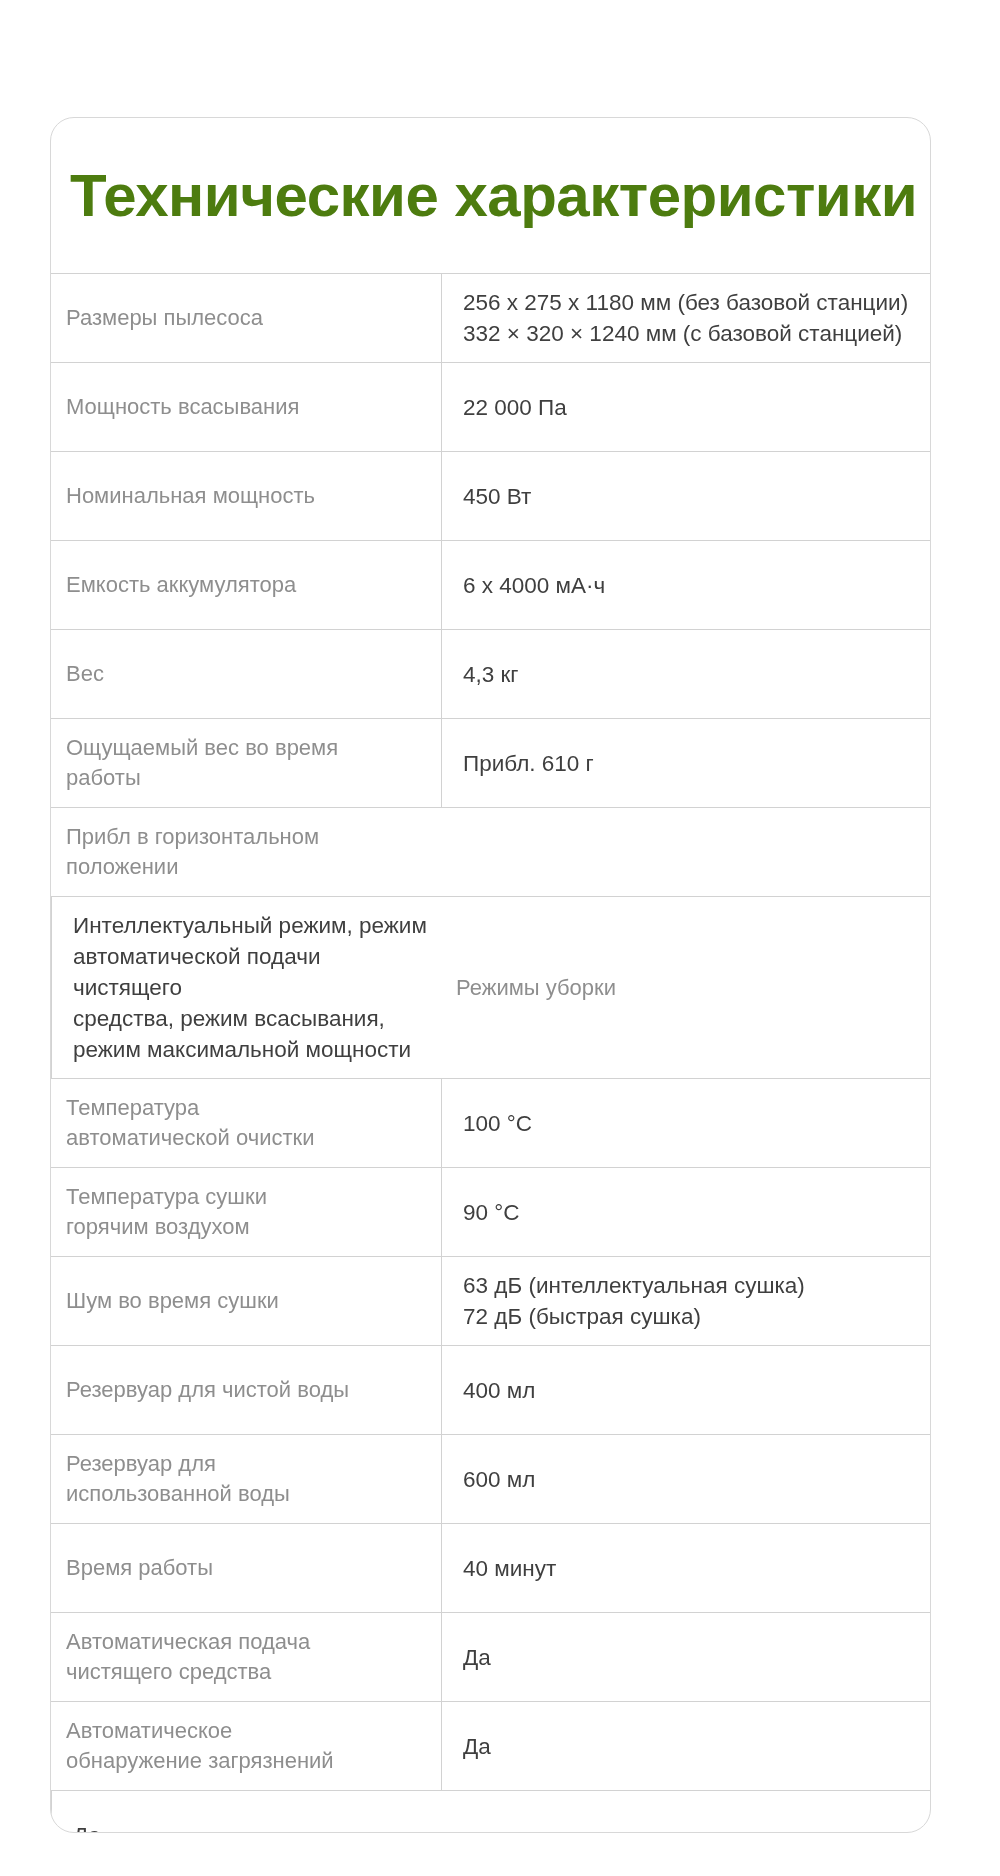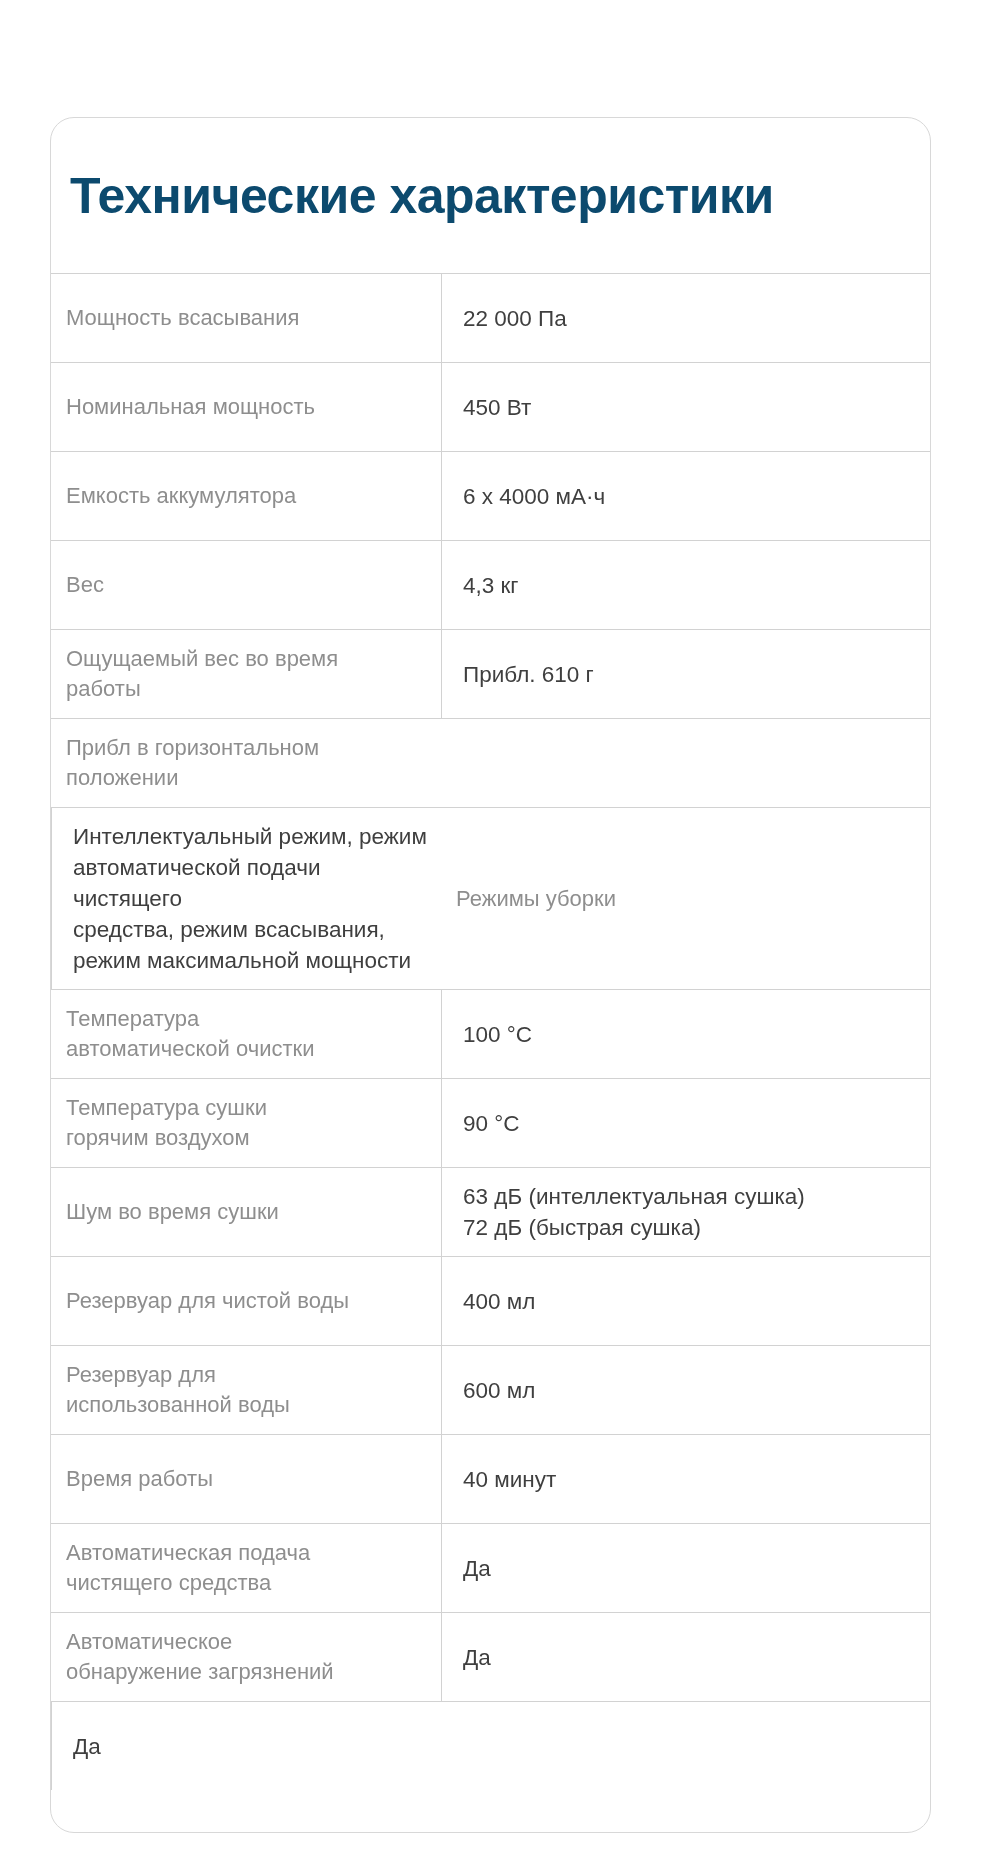--- a/index.html
+++ b/index.html
@@ -17,24 +17,24 @@
     border-radius: 24px;
     overflow: hidden;
   }
   .title-block {
     height: 155px;
     display: flex;
     align-items: center;
     padding: 0 19px;
   }
   .title {
-    font-size: 50px;
+    font-size: 60px;
     font-weight: bold;
     letter-spacing: -0.5px;
-    color: #0c4a6e;
+    color: #4d7c0f;
     white-space: nowrap;
     text-align: right;
   }
   .spec-table { width: 100%; }
   .row {
     display: grid;
     grid-template-columns: 390px 1fr;
     border-top: 1px solid #d2d2d2;
   }
   .cell {
@@ -58,20 +58,25 @@
   }
 </style>
 </head>
 <body>
 
 <div class="card">
   <div class="title-block">
     <h1 class="title">Технические характеристики</h1>
   </div>
   <div class="spec-table" id="spec-table">
+  <div class="row">
+    <div class="cell label">Размеры пылесоса</div>
+    <div class="cell value">256 x 275 x 1180 мм (без базовой станции)
+332 × 320 × 1240 мм (с базовой станцией)</div>
+  </div>
 
   <div class="row">
     <div class="cell label">Мощность всасывания</div>
     <div class="cell value">22 000 Па</div>
   </div>
 
   <div class="row">
     <div class="cell label">Номинальная мощность</div>
     <div class="cell value">450 Вт</div>
   </div>

